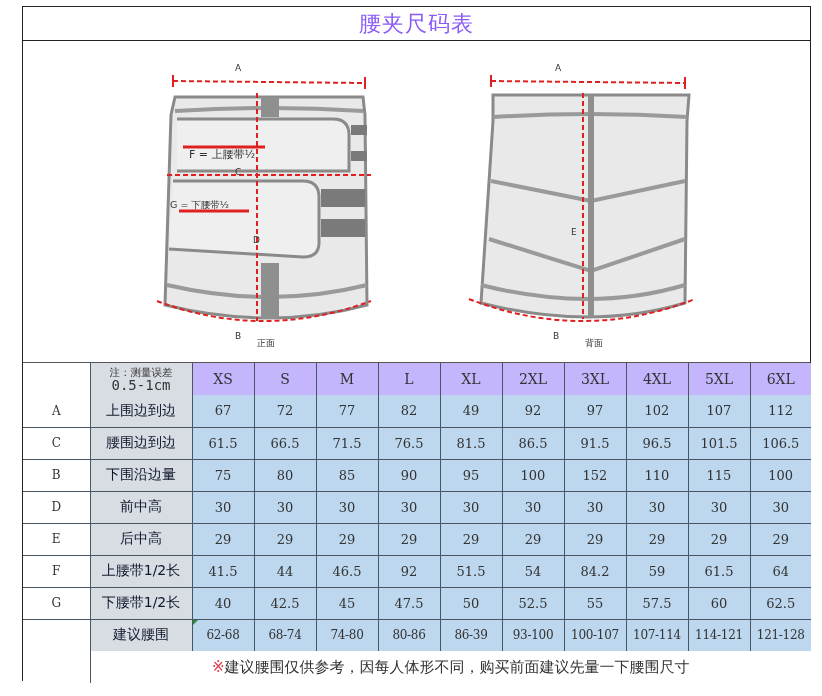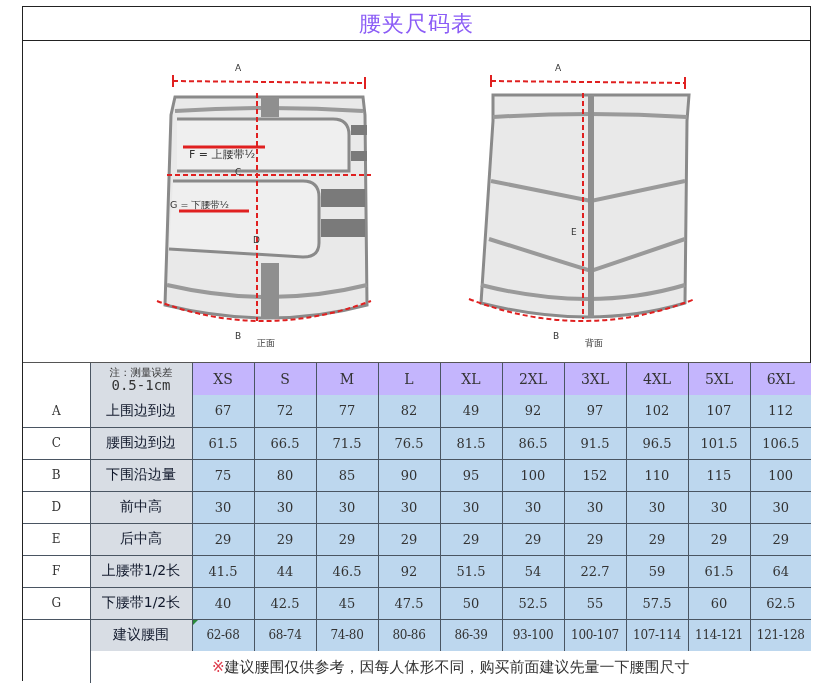--- a/index.html
+++ b/index.html
@@ -203,21 +203,21 @@
         </tr>
         <tr>
           <td class="letter">F</td>
           <td class="label">上腰带1/2长</td>
           <td class="val">41.5</td>
           <td class="val">44</td>
           <td class="val">46.5</td>
           <td class="val">92</td>
           <td class="val">51.5</td>
           <td class="val">54</td>
-          <td class="val">22.7</td>
+          <td class="val">84.2</td>
           <td class="val">59</td>
           <td class="val">61.5</td>
           <td class="val">64</td>
         </tr>
         <tr>
           <td class="letter">G</td>
           <td class="label">下腰带1/2长</td>
           <td class="val">40</td>
           <td class="val">42.5</td>
           <td class="val">45</td>

